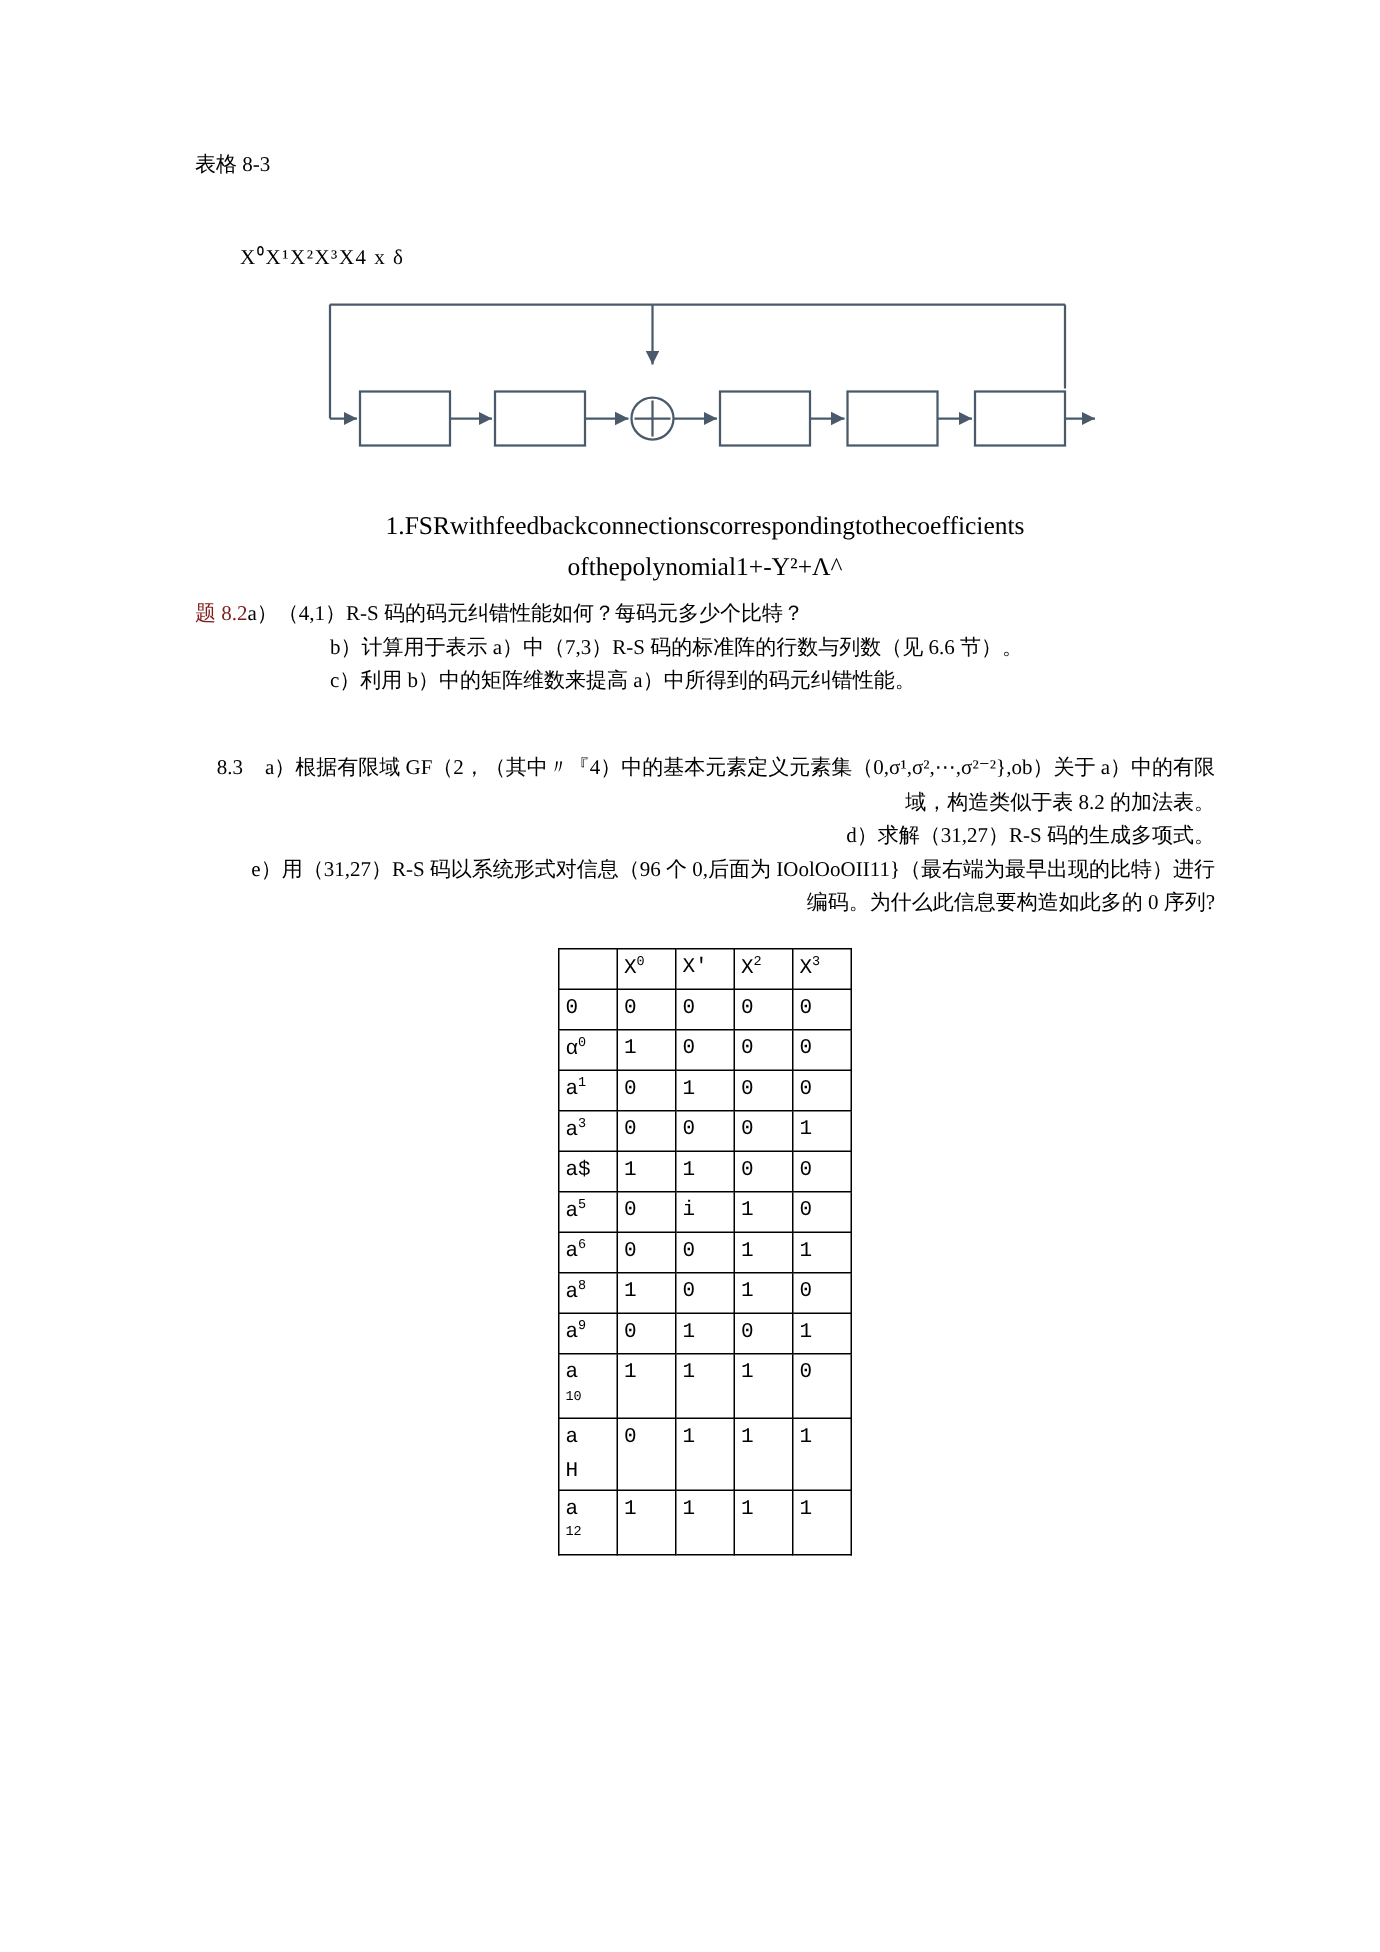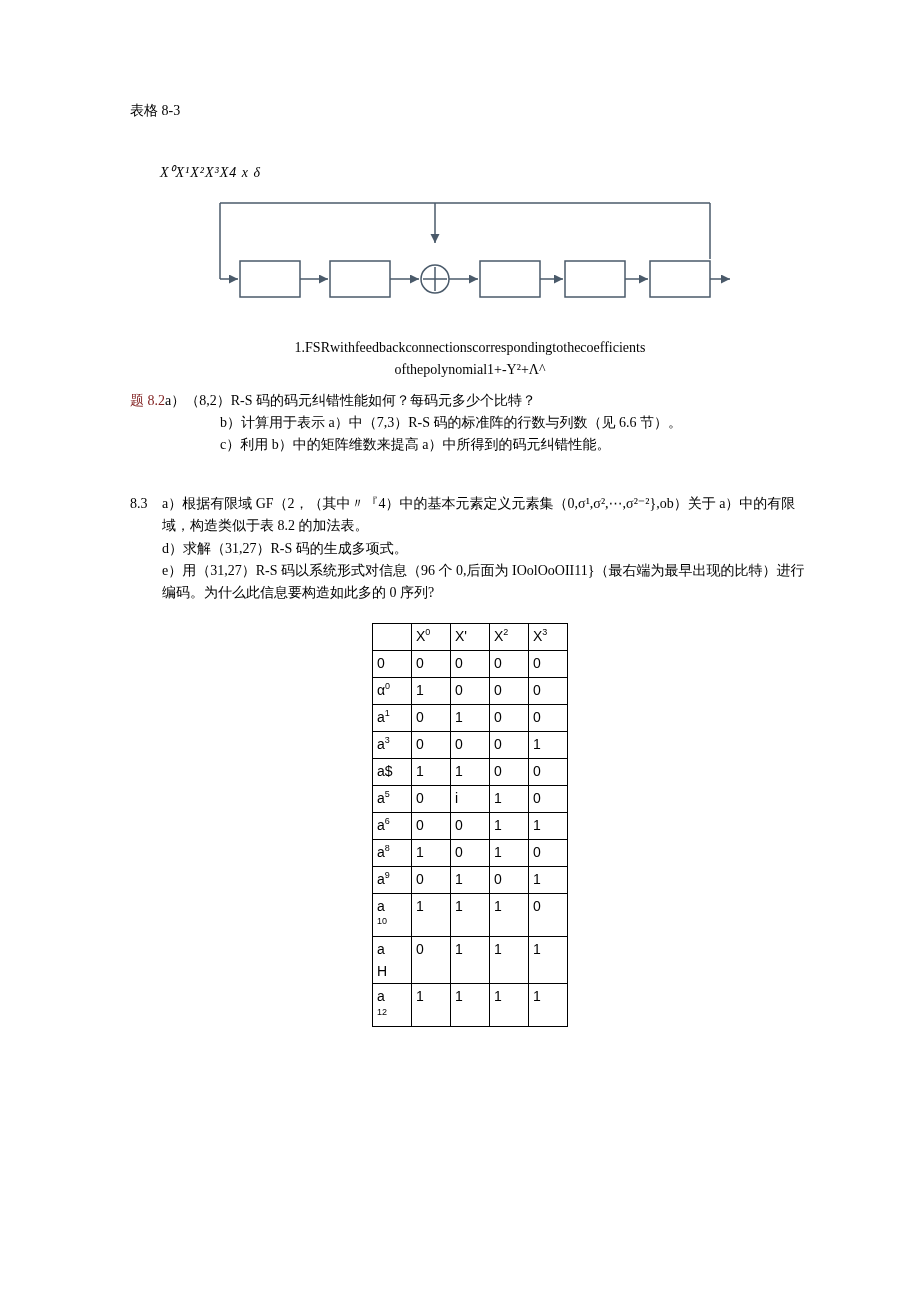--- a/index.html
+++ b/index.html
@@ -14,63 +14,63 @@
     line-height: 1.6;
   }
   .table-label {
     margin-bottom: 40px;
   }
   .poly-line {
     margin-left: 30px;
     font-family: "Times New Roman", serif;
     letter-spacing: 1px;
     margin-bottom: 8px;
-    font-style: italic;
   }
   .diagram-wrap {
     width: 520px;
     margin: 0 auto 6px auto;
   }
   .diagram {
     display: block;
   }
   .caption {
     text-align: center;
     font-family: "Times New Roman", serif;
-    font-size: 14px;
+    font-size: 17px;
     margin-top: 14px;
     margin-bottom: 8px;
   }
   .problem {
     margin-top: 4px;
   }
   .problem .pnum {
     color: #7f1d1d;
   }
   .indent-list {
     margin-left: 90px;
   }
   .q83 {
     margin-top: 36px;
     display: flex;
+    text-align: right;
   }
   .q83 .num {
     width: 32px;
     flex: none;
   }
   .q83 .body {
     flex: 1;
   }
   .q83 .body .sub {
     text-indent: 0;
   }
   .data-table {
     border-collapse: collapse;
     margin: 18px auto 0 auto;
-    font-family: Liberation Sans, sans-serif;
+    font-family: Liberation Mono, monospace;
   }
   .data-table td, .data-table th {
     border: 1px solid #000;
     min-width: 30px;
     height: 24px;
     padding: 1px 4px;
     text-align: left;
     vertical-align: top;
     font-weight: normal;
     font-size: 14px;
@@ -123,21 +123,21 @@
   </g>
 </svg>
 </div>
 
 <div class="caption">
   <div>1.FSRwithfeedbackconnectionscorrespondingtothecoefficients</div>
   <div>ofthepolynomial1+-Y²+Λ^</div>
 </div>
 
 <div class="problem">
-  <span class="pnum">题 8.2</span><span>a）（8,2）R-S 码的码元纠错性能如何？每码元多少个比特？</span>
+  <span class="pnum">题 8.2</span><span>a）（4,1）R-S 码的码元纠错性能如何？每码元多少个比特？</span>
   <div class="indent-list">b）计算用于表示 a）中（7,3）R-S 码的标准阵的行数与列数（见 6.6 节）。</div>
   <div class="indent-list">c）利用 b）中的矩阵维数来提高 a）中所得到的码元纠错性能。</div>
 </div>
 
 <div class="q83">
   <div class="num">8.3</div>
   <div class="body">
     <div class="sub">a）根据有限域 GF（2，（其中〃『4）中的基本元素定义元素集（0,σ¹,σ²,⋯,σ²⁻²},ob）关于 a）中的有限域，构造类似于表 8.2 的加法表。</div>
     <div class="sub">d）求解（31,27）R-S 码的生成多项式。</div>
     <div class="sub">e）用（31,27）R-S 码以系统形式对信息（96 个 0,后面为 IOolOoOII11}（最右端为最早出现的比特）进行编码。为什么此信息要构造如此多的 0 序列?</div>

